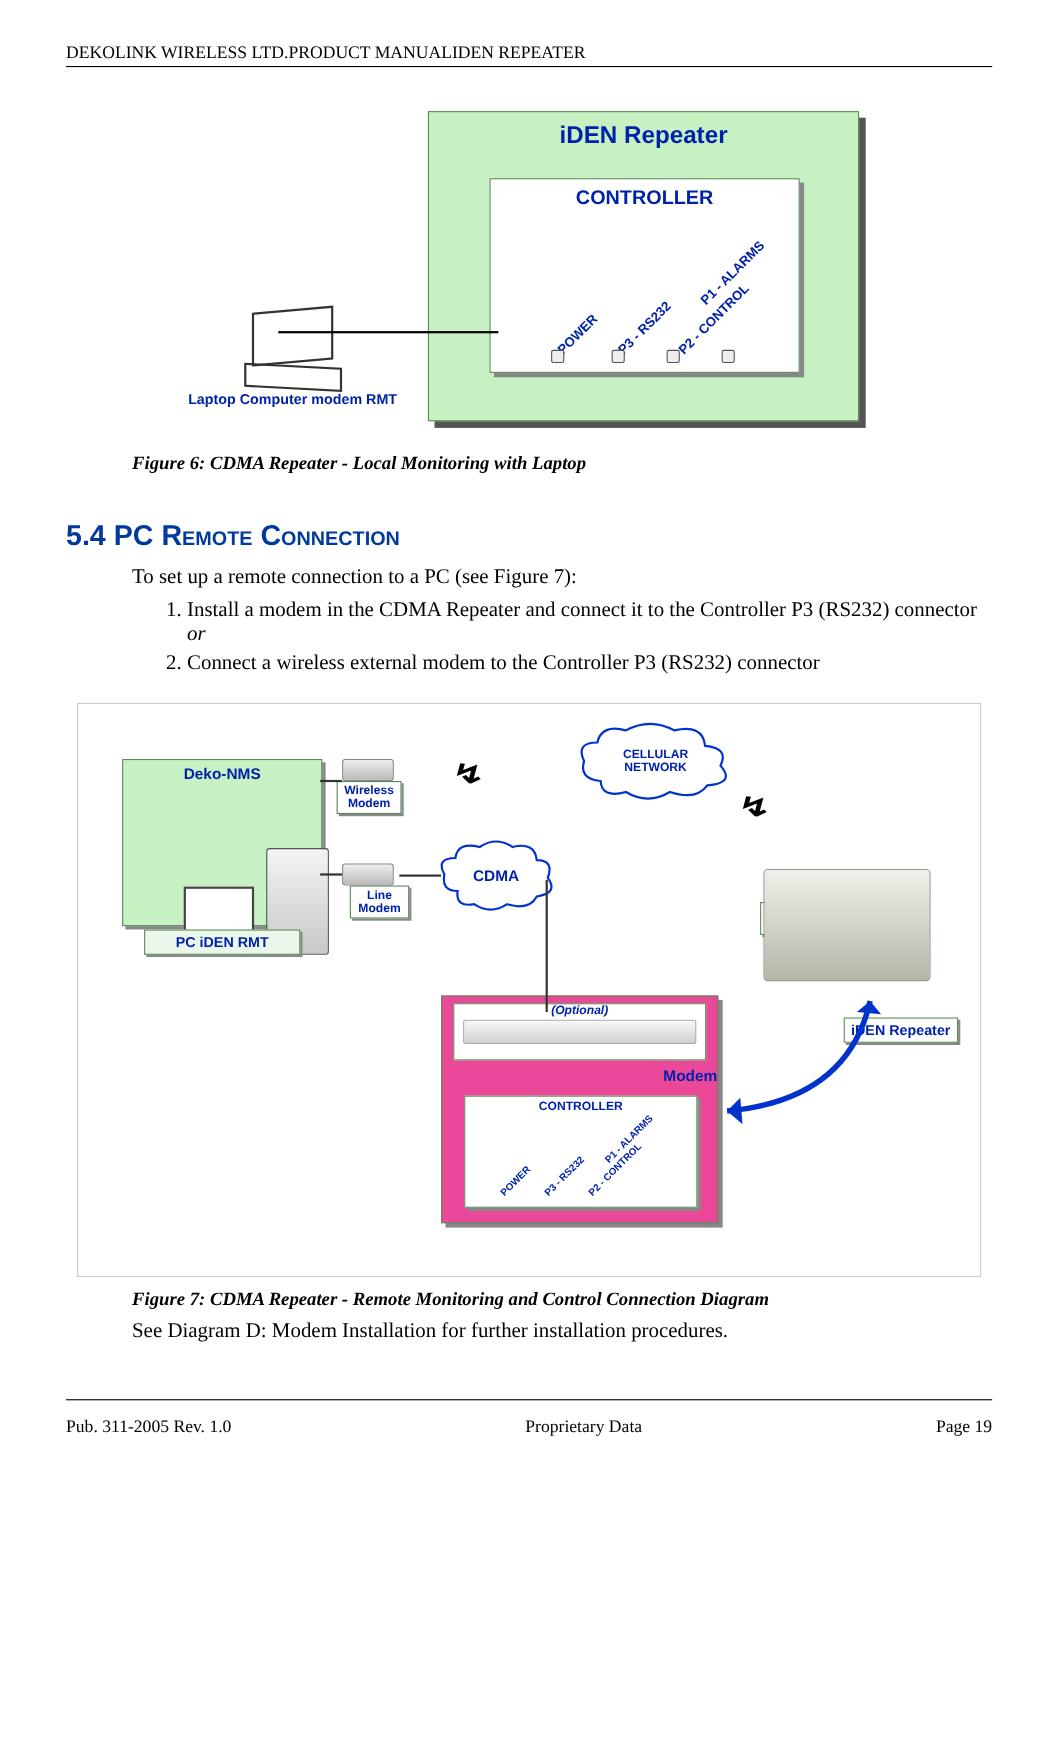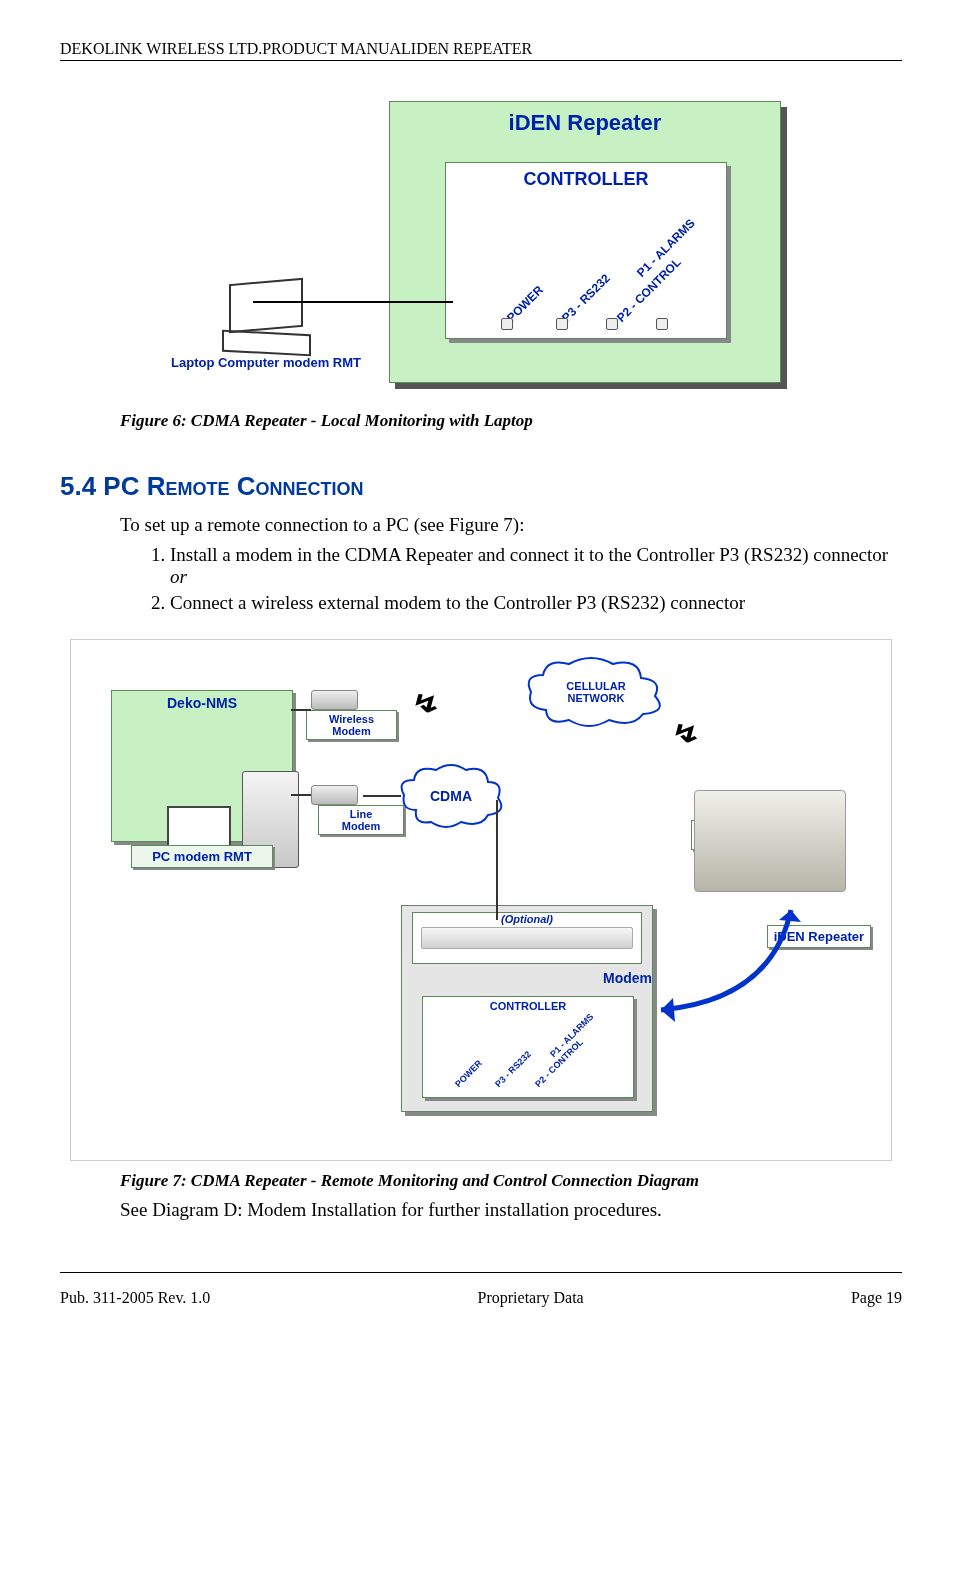--- a/index.html
+++ b/index.html
@@ -219,21 +219,21 @@
   }
   .small-label-box {
     position: absolute;
     border: 1px solid #5a8a57;
     background: #fff;
     box-shadow: 2px 2px 0 #888;
     color: #0022aa;
     font-weight: bold;
     font-size: 11px;
     text-align: center;
-    padding: 2px 17px;
+    padding: 2px 1px;
   }
   .conn-line {
     position: absolute;
     background: #333;
     height: 2px;
   }
   .cloud {
     position: absolute;
     color: #0022aa;
     font-weight: bold;
@@ -265,21 +265,21 @@
     font-size: 13px;
     padding: 3px 6px;
   }
   .modem-box {
     position: absolute;
     left: 330px;
     top: 265px;
     width: 250px;
     height: 205px;
     border: 1px solid #5a8a57;
-    background: #e5e5e5;
+    background: #ec4899;
     box-shadow: 4px 4px 0 #888;
   }
   .optional-strip {
     position: absolute;
     top: 6px; left: 10px; right: 10px;
     height: 50px;
     background: #fff;
     border: 1px solid #5a8a57;
   }
   .optional-title {
@@ -384,21 +384,21 @@
   </ol>
 
   <div class="fig7-block">
 
     <div class="pc-box">
       <div class="pc-title">Deko-NMS</div>
       <div class="monitor"></div>
       <div class="mon-stand"></div>
       <div class="tower"></div>
     </div>
-    <div class="pc-with-rmt">PC modem RMT</div>
+    <div class="pc-with-rmt">PC iDEN RMT</div>
 
     <div class="small-label-box" style="left:235px; top:70px; width:55px;">Wireless Modem</div>
     <div style="position:absolute; left:240px; top:50px; width:45px; height:18px; background:linear-gradient(#eee,#bbb); border:1px solid #888; border-radius:3px;"></div>
 
     <div class="small-label-box" style="left:247px; top:165px; width:50px;">Line Modem</div>
     <div style="position:absolute; left:240px; top:145px; width:45px; height:18px; background:linear-gradient(#eee,#bbb); border:1px solid #888; border-radius:3px;"></div>
 
     <div class="conn-line" style="left:220px; top:69px; width:20px;"></div>
     <div class="conn-line" style="left:220px; top:154px; width:20px;"></div>
 

